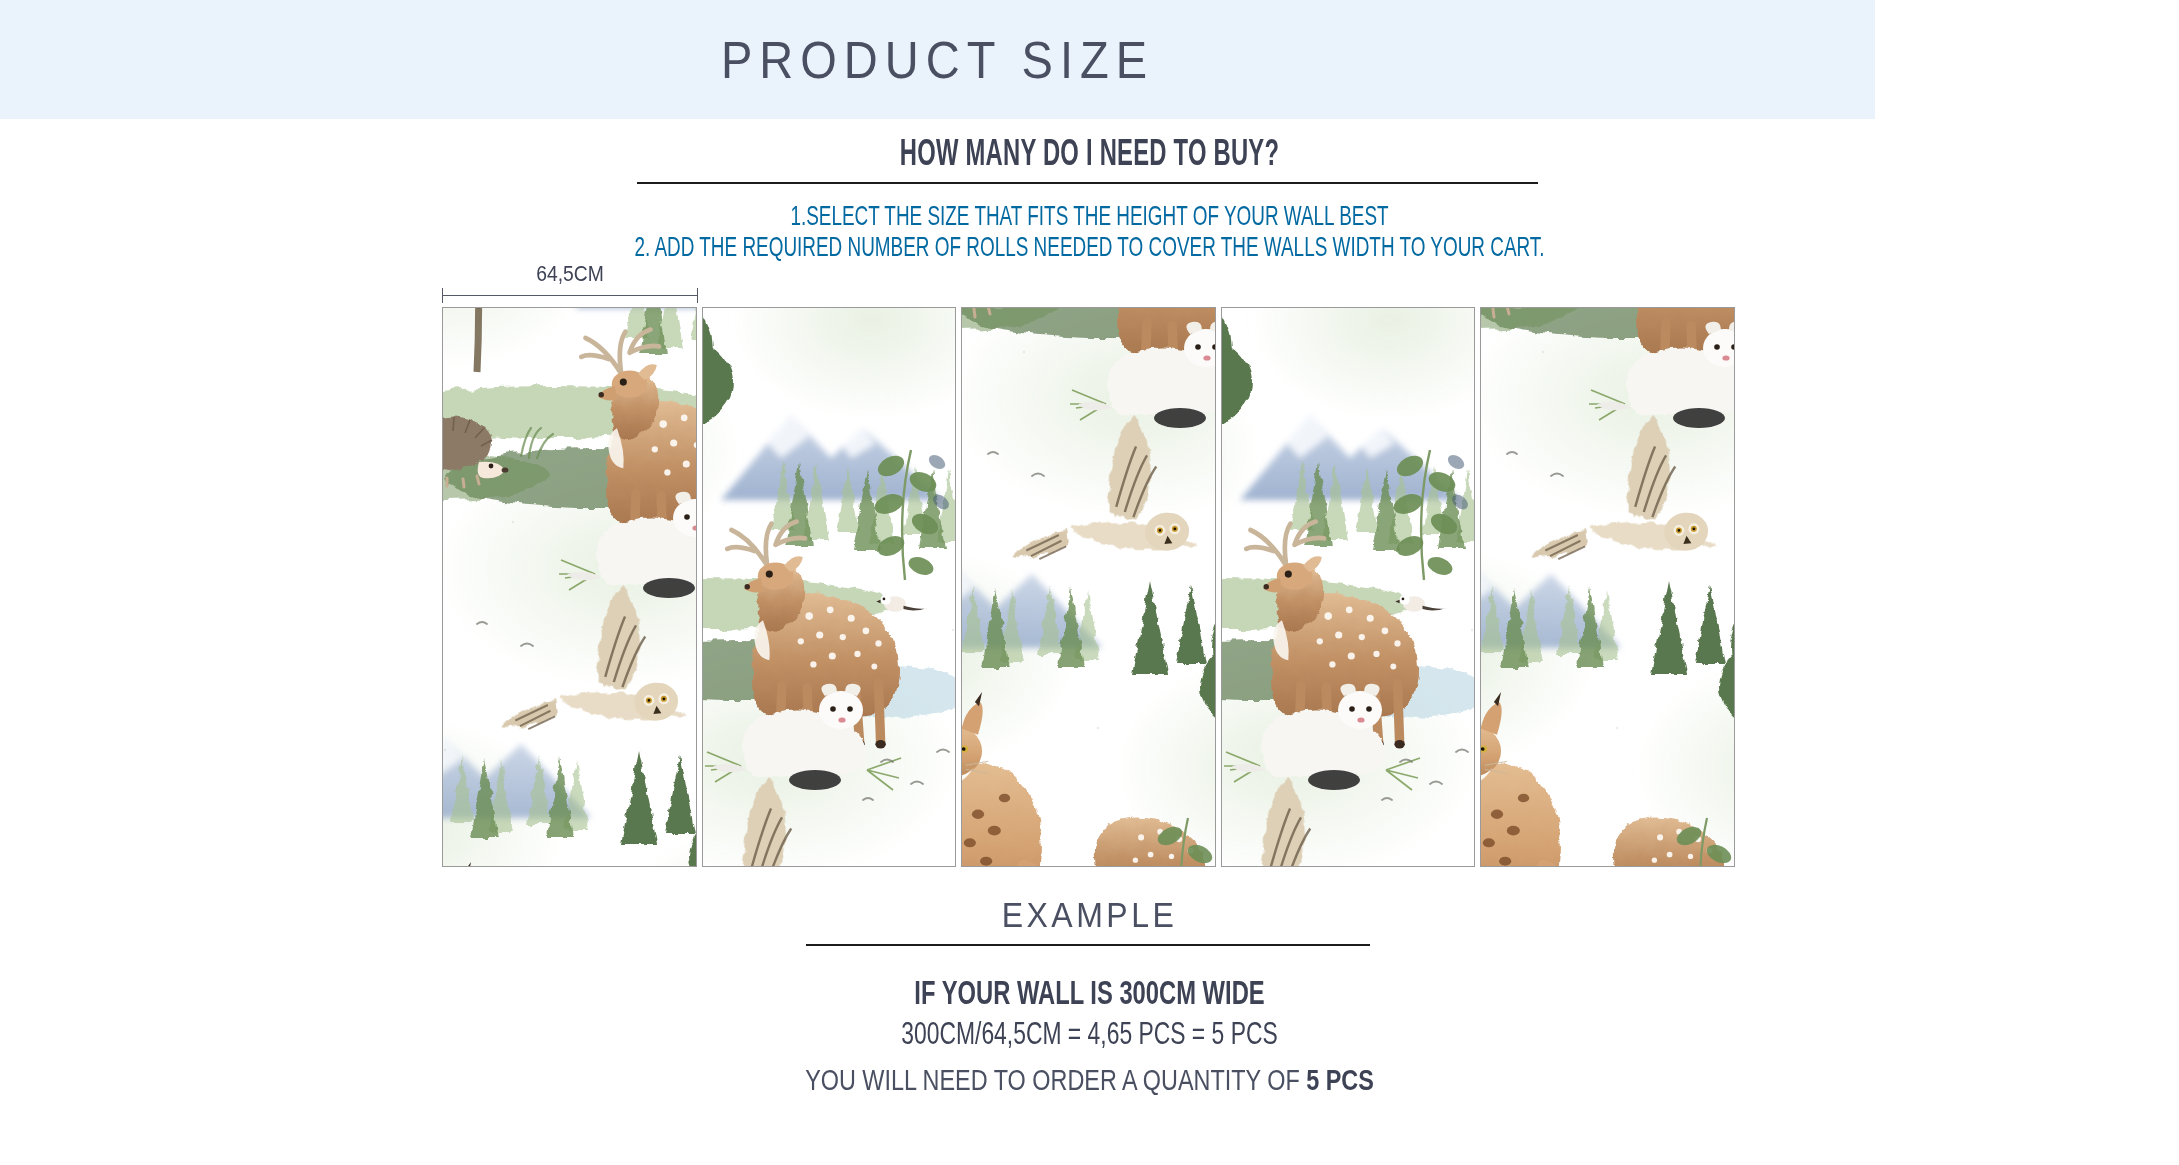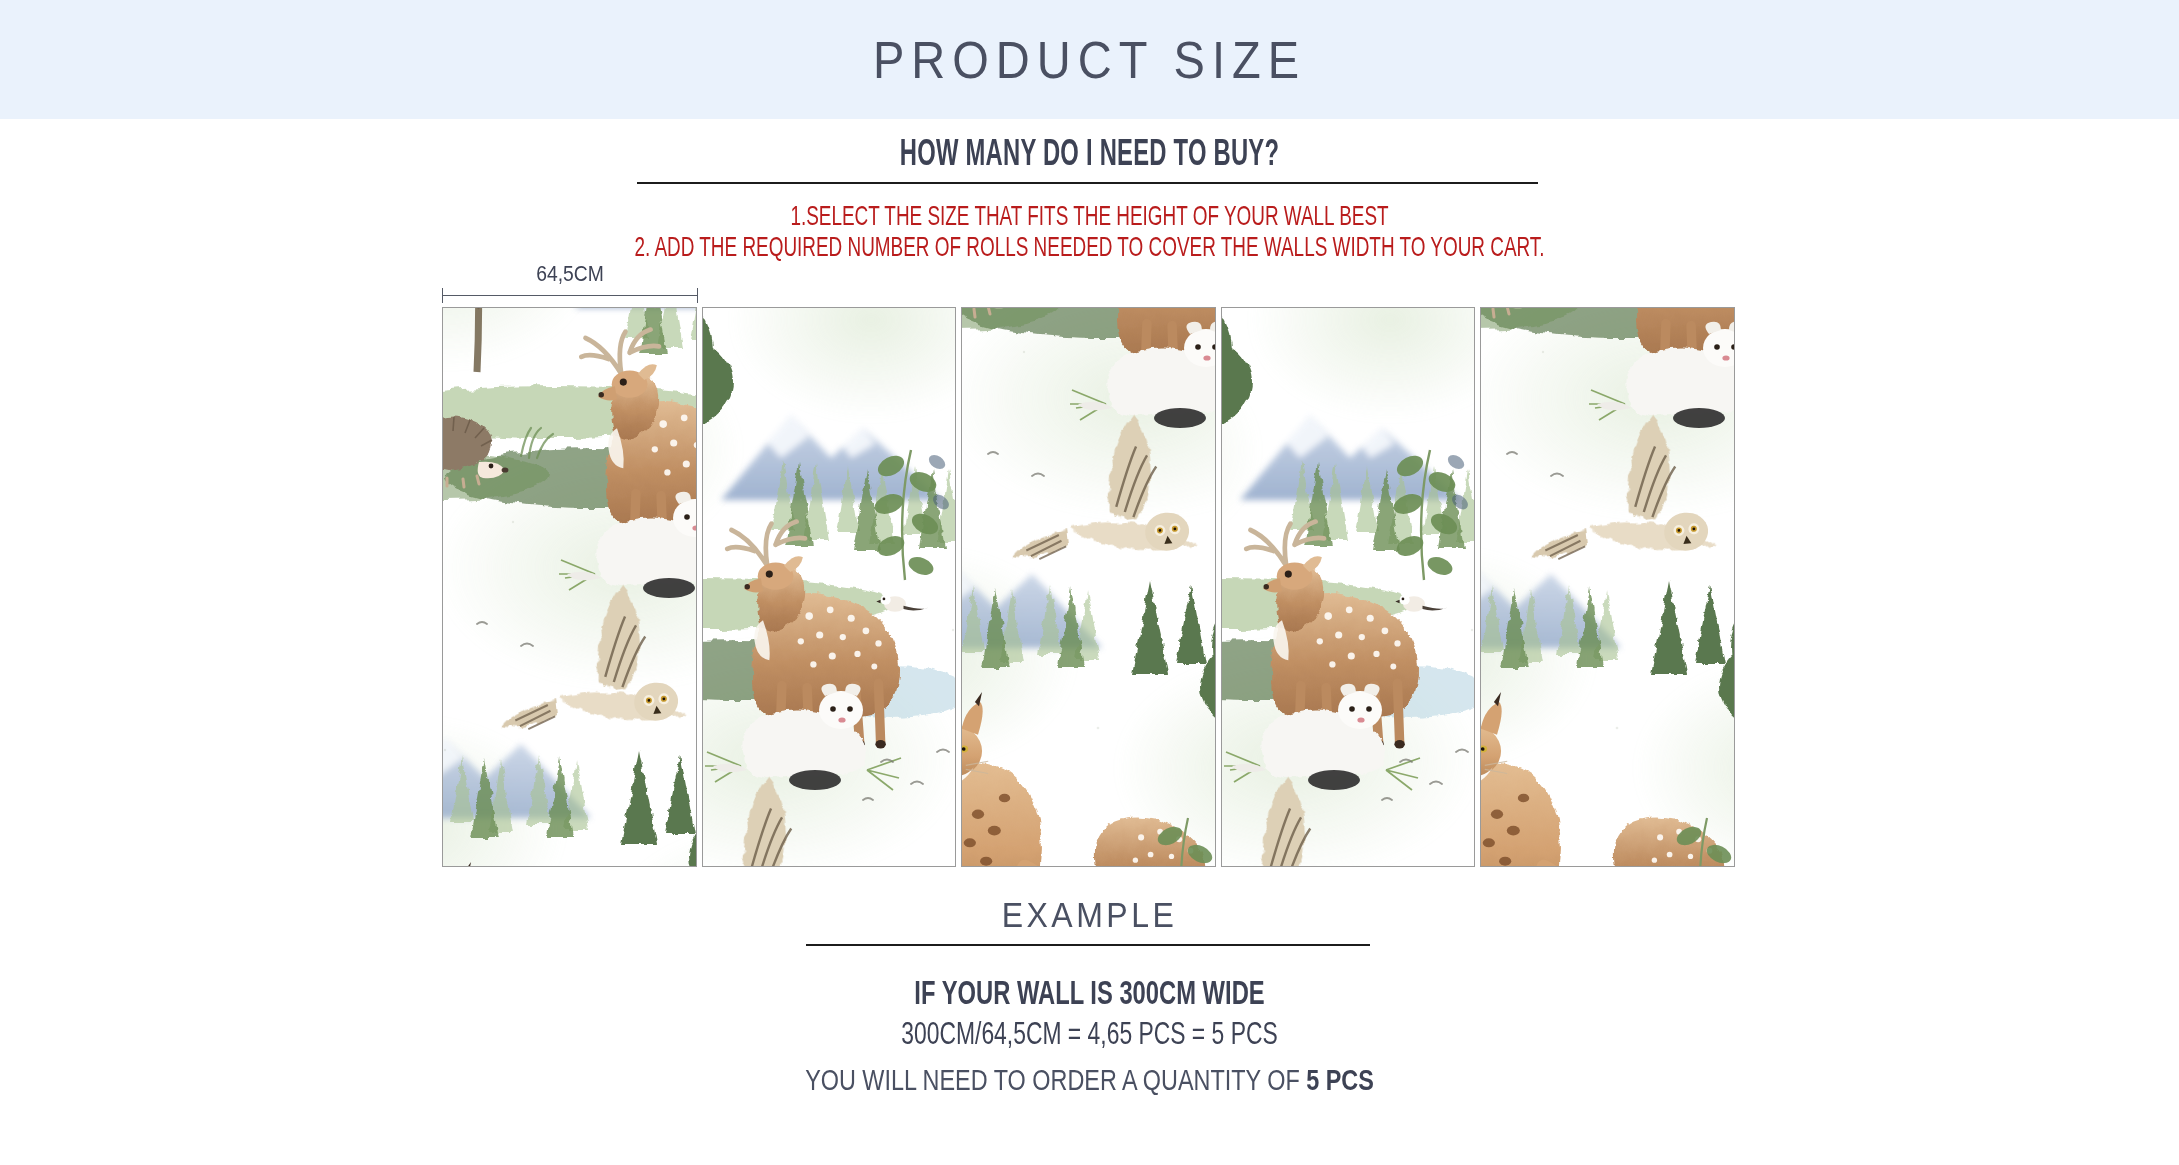--- a/index.html
+++ b/index.html
@@ -12,21 +12,21 @@
     background: #ffffff;
     font-family: "Liberation Sans", sans-serif;
     overflow: hidden;
     position: relative;
   }
 
   
   .header-band {
     position: absolute;
     left: 0; top: 0;
-    width: 2179px;
+    width: 1875px;
     height: 119px;
     background: #eaf2fc;
     display: flex;
     align-items: center;
     justify-content: center;
   }
   .page-title {
     font-family: "Liberation Sans", sans-serif;
     font-size: 47px;
     font-weight: 300;
@@ -54,21 +54,21 @@
     top: 182px;
     width: 901px;
     height: 2px;
     background: #1c1c1c;
   }
   .instructions {
     position: absolute;
     left: 0; top: 200px;
     width: 2179px;
     text-align: center;
-    color: #b91c1c;
+    color: #0369a1;
   }
   .instr-line {
     font-size: 22px;
     line-height: 31px;
     transform: scale(0.86, 1.22);
     white-space: nowrap;
   }
 
   
   .measure-wrap {

